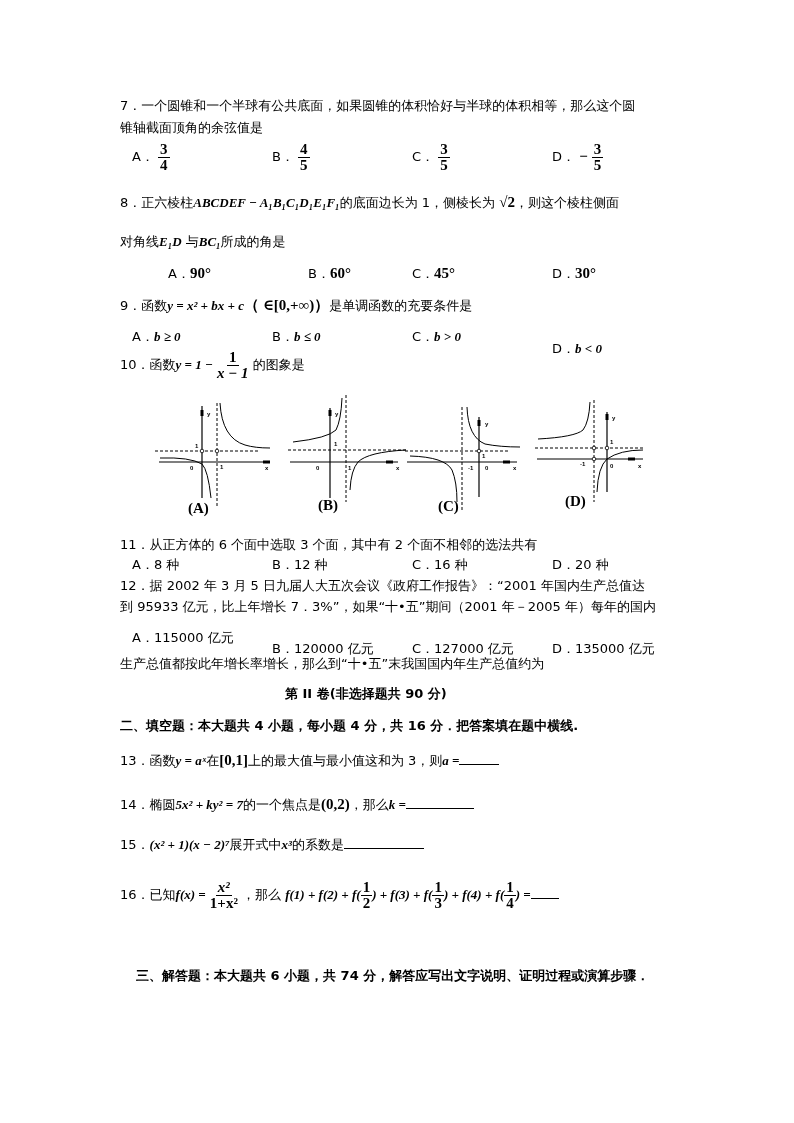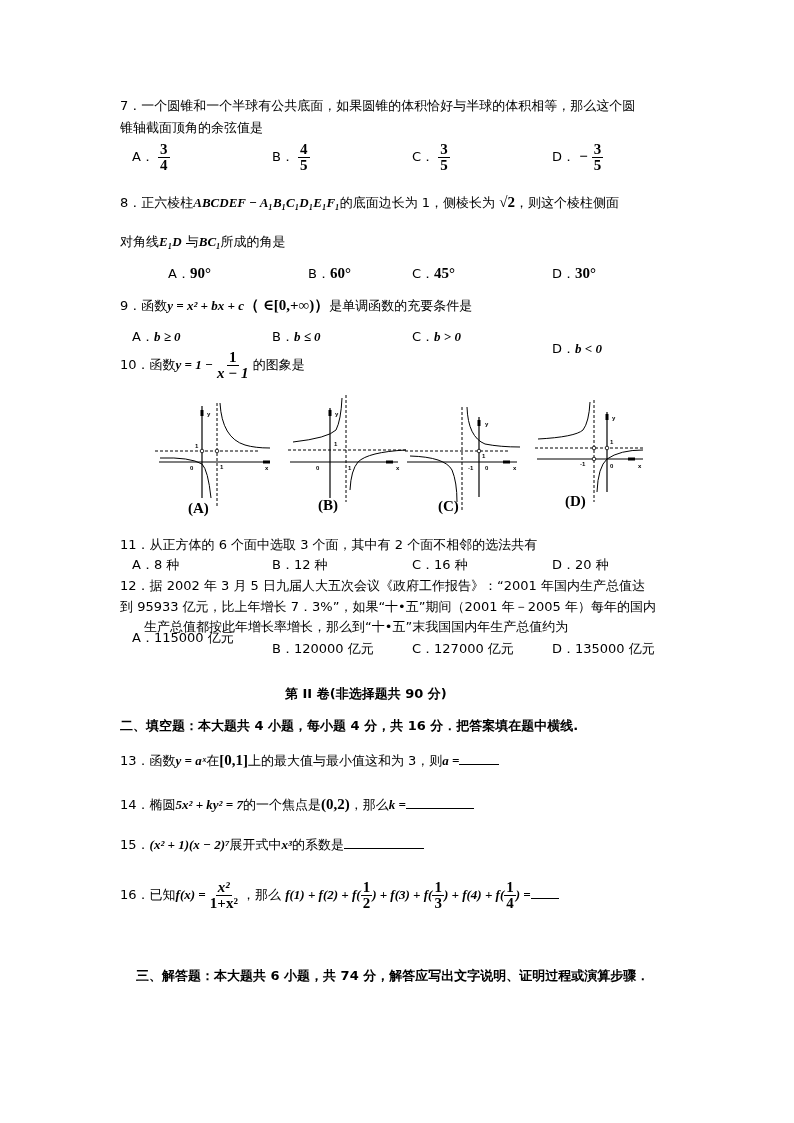--- a/index.html
+++ b/index.html
@@ -158,21 +158,21 @@
 <div class="abs graph-label" style="left:565px;top:493px;">(D)</div>
 
 <div class="abs q" style="left:120px;top:536px;">11．从正方体的 6 个面中选取 3 个面，其中有 2 个面不相邻的选法共有</div>
 <div class="abs opt" style="left:132px;top:556px;"><span>A．</span><span>8 种</span></div>
 <div class="abs opt" style="left:272px;top:556px;"><span>B．</span><span>12 种</span></div>
 <div class="abs opt" style="left:412px;top:556px;"><span>C．</span><span>16 种</span></div>
 <div class="abs opt" style="left:552px;top:556px;"><span>D．</span><span>20 种</span></div>
 
 <div class="abs q" style="left:120px;top:577px;">12．据 2002 年 3 月 5 日九届人大五次会议《政府工作报告》：“2001 年国内生产总值达</div>
 <div class="abs q" style="left:120px;top:598px;">到 95933 亿元，比上年增长 7．3%”，如果“十•五”期间（2001 年－2005 年）每年的国内</div>
-<div class="abs q" style="left:120px;top:618px;margin-left:24px;">生产总值都按此年增长率增长，那么到“十•五”末我国国内年生产总值约为</div>
+<div class="abs q" style="left:120px;top:655px;">生产总值都按此年增长率增长，那么到“十•五”末我国国内年生产总值约为</div>
 <div class="abs opt" style="left:132px;top:629px;"><span>A．</span><span>115000 亿元</span></div>
 <div class="abs opt" style="left:272px;top:640px;"><span>B．</span><span>120000 亿元</span></div>
 <div class="abs opt" style="left:412px;top:640px;"><span>C．</span><span>127000 亿元</span></div>
 <div class="abs opt" style="left:552px;top:640px;"><span>D．</span><span>135000 亿元</span></div>
 
 <div class="abs q bold" style="left:285px;top:685px;">第 II 卷(非选择题共 90 分)</div>
 <div class="abs q bold" style="left:120px;top:717px;">二、填空题：本大题共 4 小题，每小题 4 分，共 16 分．把答案填在题中横线.</div>
 
 <div class="abs q" style="left:120px;top:751px;">
   <span>13．函数</span><span class="math">y = aˣ</span><span>在</span><span class="mathn">[0,1]</span><span>上的最大值与最小值这和为 3，则</span><span class="math">a =</span><span class="blank" style="width:40px;"></span>

